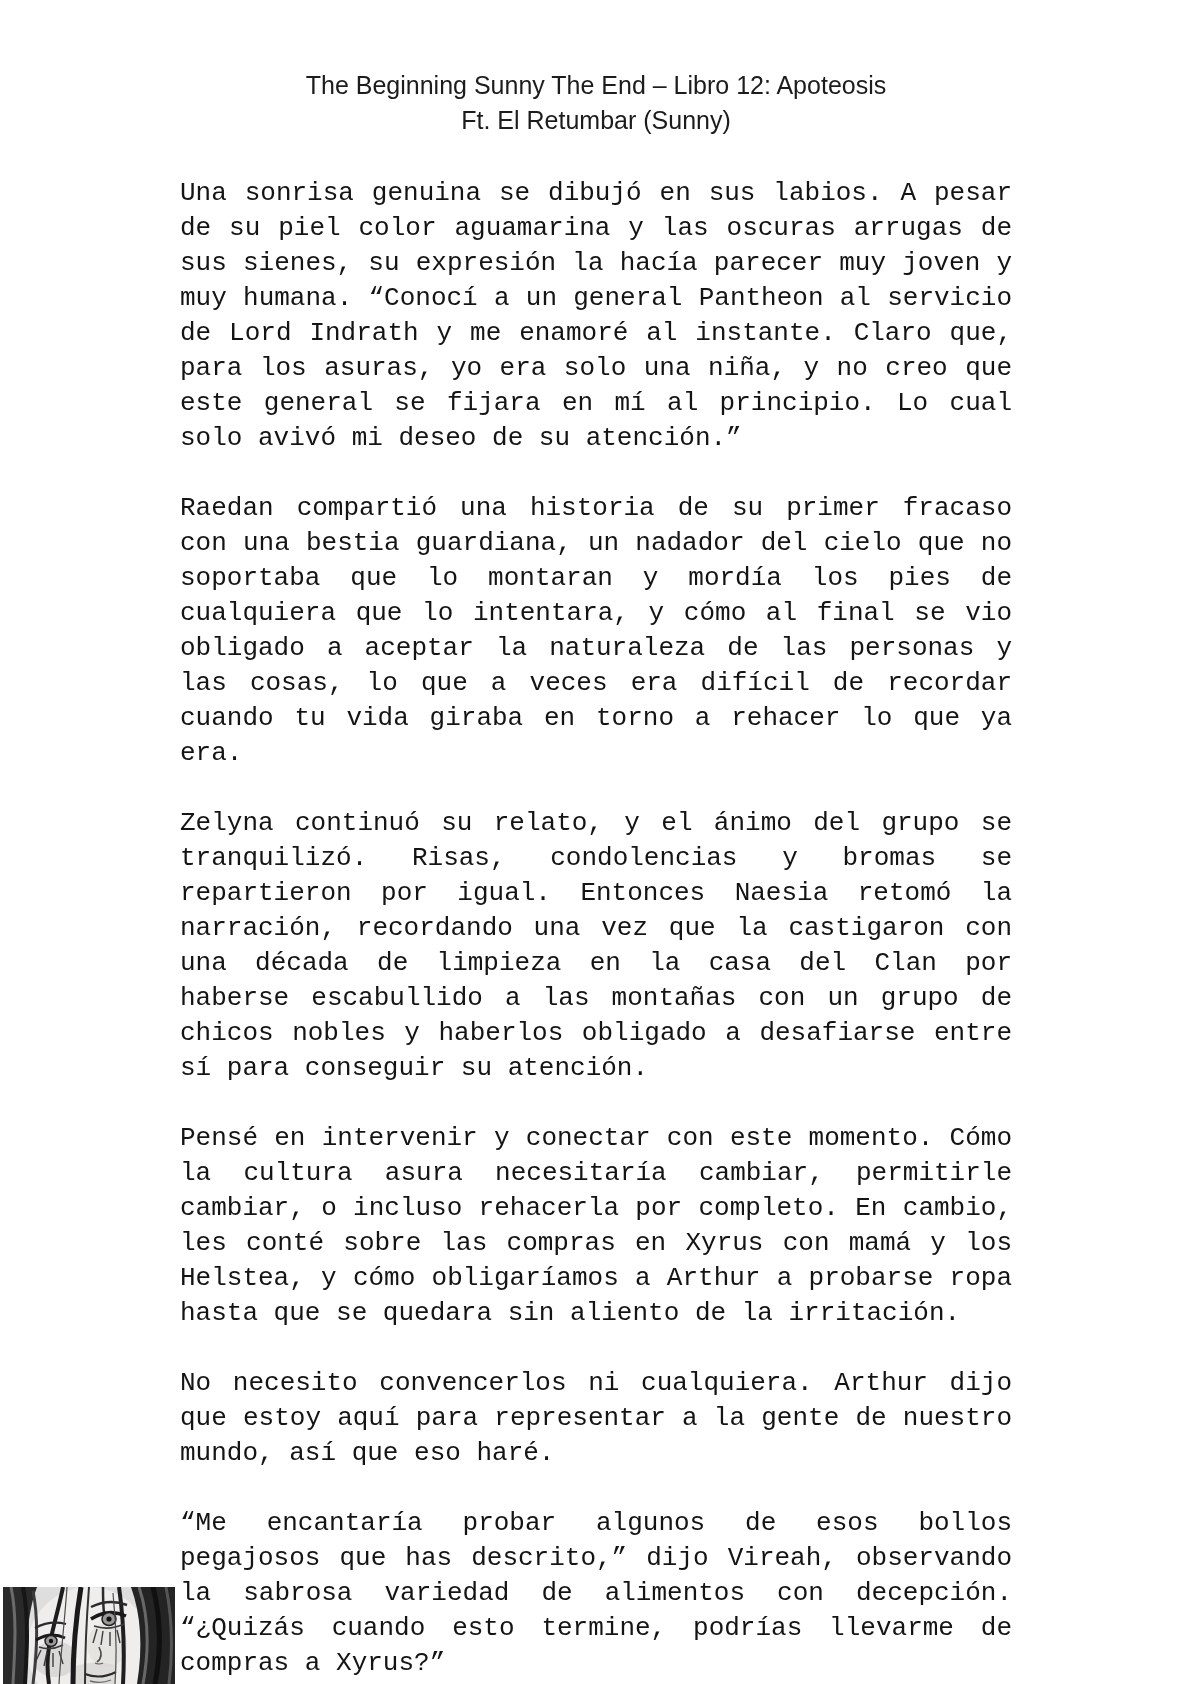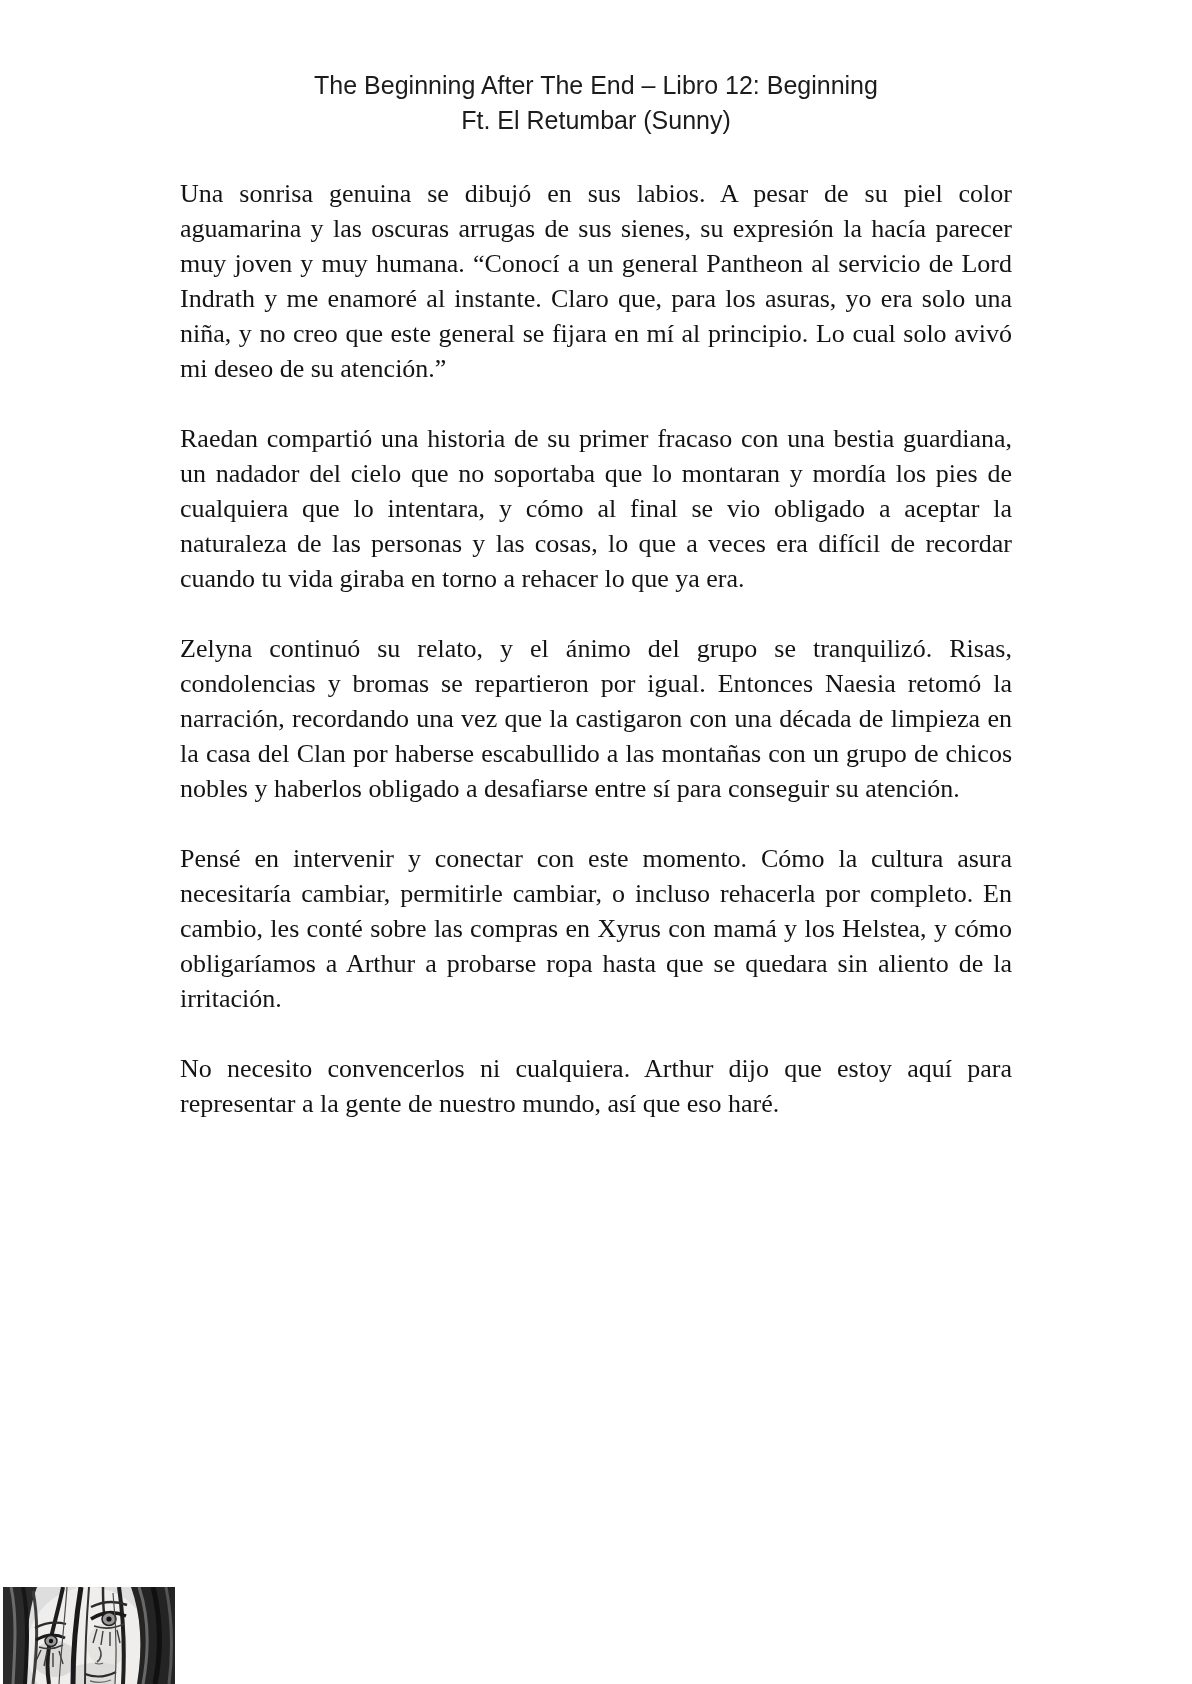--- a/index.html
+++ b/index.html
@@ -34,47 +34,49 @@
     width: 832px;
     top: 176px;
   }
   .content p {
     margin: 0 0 35px 0;
     font-size: 26px;
     line-height: 35px;
     text-align: justify;
     text-justify: inter-word;
     color: #141414;
+    font-family: Liberation Mono, monospace;
   }
   .footer-art {
     position: absolute;
     left: 3px;
     top: 1587px;
     width: 172px;
     height: 97px;
     overflow: hidden;
     line-height: 0;
   }
 </style>
 </head>
 <body>
 
 <div class="page">
 
   <div class="doc-title">
-    <span class="title-line">The Beginning After The End – Libro 12: Beginning</span>
+    <span class="title-line">The Beginning Sunny The End – Libro 12: Apoteosis</span>
     <span class="title-line">Ft. El Retumbar (Sunny)</span>
   </div>
 
   <div class="content">
     <p>Una sonrisa genuina se dibujó en sus labios. A pesar de su piel color aguamarina y las oscuras arrugas de sus sienes, su expresión la hacía parecer muy joven y muy humana. “Conocí a un general Pantheon al servicio de Lord Indrath y me enamoré al instante. Claro que, para los asuras, yo era solo una niña, y no creo que este general se fijara en mí al principio. Lo cual solo avivó mi deseo de su atención.”</p>
     <p>Raedan compartió una historia de su primer fracaso con una bestia guardiana, un nadador del cielo que no soportaba que lo montaran y mordía los pies de cualquiera que lo intentara, y cómo al final se vio obligado a aceptar la naturaleza de las personas y las cosas, lo que a veces era difícil de recordar cuando tu vida giraba en torno a rehacer lo que ya era.</p>
     <p>Zelyna continuó su relato, y el ánimo del grupo se tranquilizó. Risas, condolencias y bromas se repartieron por igual. Entonces Naesia retomó la narración, recordando una vez que la castigaron con una década de limpieza en la casa del Clan por haberse escabullido a las montañas con un grupo de chicos nobles y haberlos obligado a desafiarse entre sí para conseguir su atención.</p>
     <p>Pensé en intervenir y conectar con este momento. Cómo la cultura asura necesitaría cambiar, permitirle cambiar, o incluso rehacerla por completo. En cambio, les conté sobre las compras en Xyrus con mamá y los Helstea, y cómo obligaríamos a Arthur a probarse ropa hasta que se quedara sin aliento de la irritación.</p>
     <p>No necesito convencerlos ni cualquiera. Arthur dijo que estoy aquí para representar a la gente de nuestro mundo, así que eso haré.</p>
+    <p>“Me encantaría probar algunos de esos bollos pegajosos que has descrito,” dijo Vireah, observando la sabrosa variedad de alimentos con decepción. “¿Quizás cuando esto termine, podrías llevarme de compras a Xyrus?”</p>
   </div>
 
   <div class="footer-art">
     <svg width="172" height="97" viewBox="0 0 172 97" xmlns="http://www.w3.org/2000/svg">
 
       <rect x="0" y="0" width="172" height="97" fill="#dedede"></rect>
 
       <ellipse cx="86" cy="62" rx="62" ry="62" fill="#efeeec"></ellipse>
 
       <ellipse cx="52" cy="72" rx="22" ry="18" fill="#d2d0ce" opacity="0.7"></ellipse>

